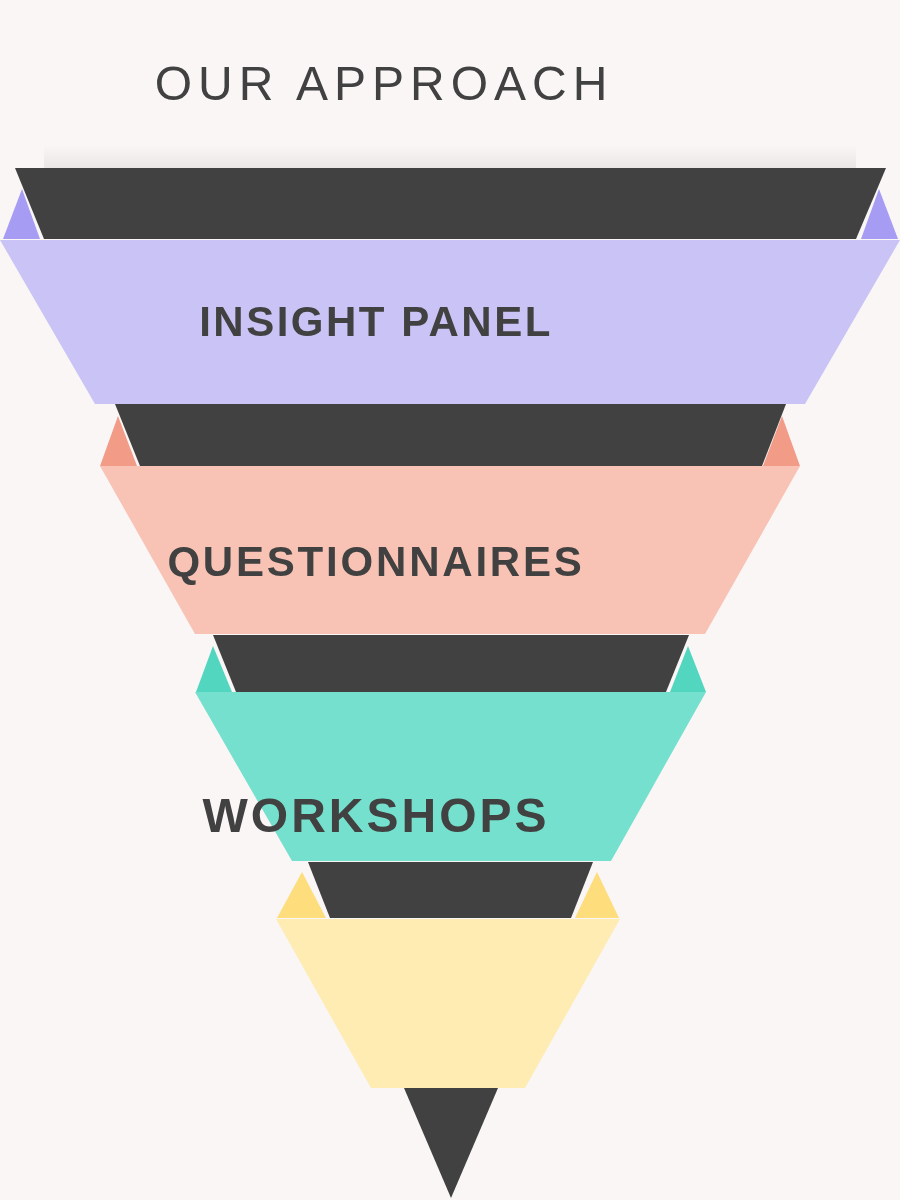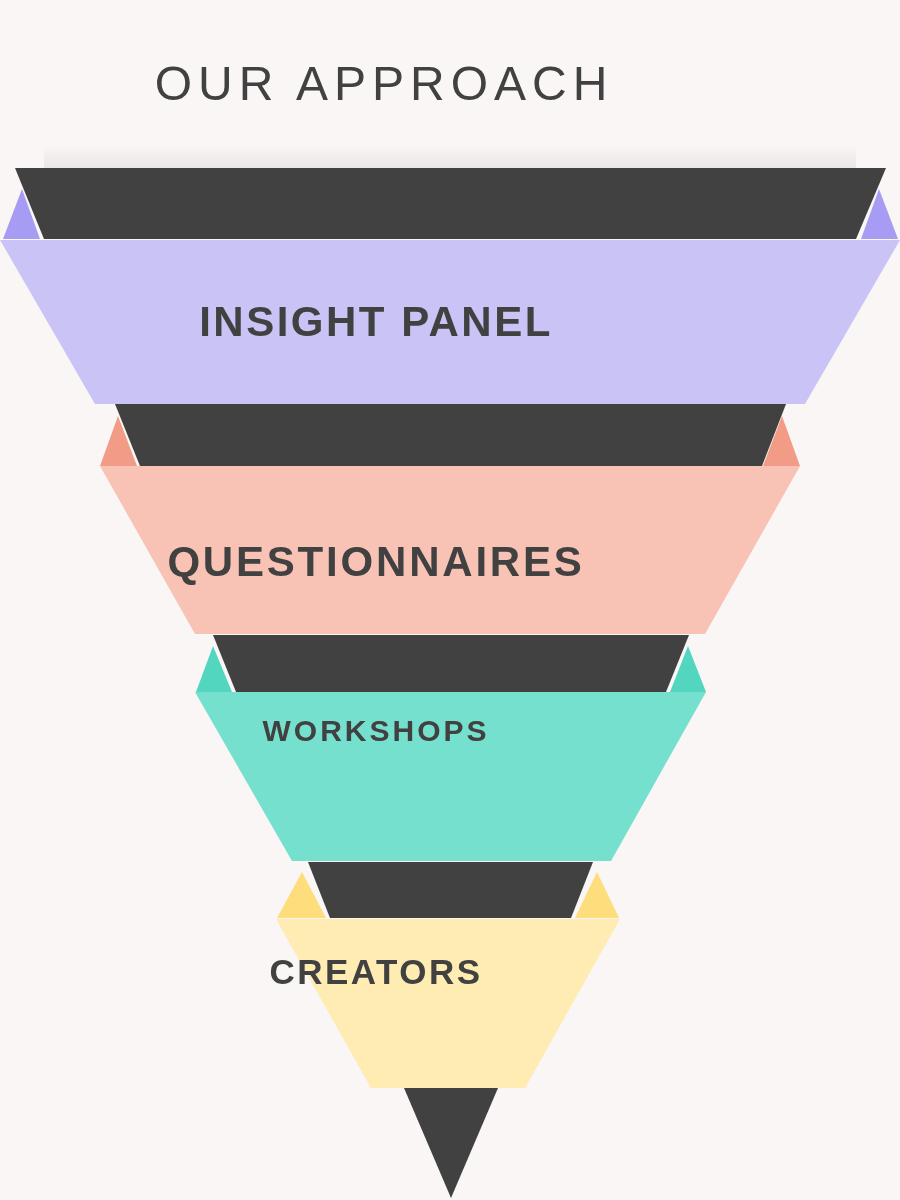--- a/index.html
+++ b/index.html
@@ -26,21 +26,21 @@
       position: absolute;
       left: 0; width: 738px;
       text-align: center;
       font-weight: bold;
       color: #414141;
       white-space: nowrap;
       margin-left: 7px;
     }
     .label-1 { top: 297px; font-size: 42px; letter-spacing: 2.5px; line-height: 50px; }
     .label-2 { top: 537px; font-size: 42px; letter-spacing: 2.8px; line-height: 50px; }
-    .label-3 { top: 706px; font-size: 30px; letter-spacing: 3px; line-height: 50px; }
+    .label-3 { top: 791px; font-size: 48px; letter-spacing: 3px; line-height: 50px; }
     .label-4 { top: 955px; font-size: 35px; letter-spacing: 2.5px; line-height: 34px; white-space: normal; }
     .label-4 span { display: block; }
   </style>
 </head>
 <body>
 
 <h1 class="title">OUR APPROACH</h1>
 
 <svg class="funnel" width="900" height="1200" viewBox="0 0 900 1200" xmlns="http://www.w3.org/2000/svg">
   <defs>
@@ -72,14 +72,13 @@
   <polygon points="575,918 597,872 619,918" fill="#fedd7c"></polygon>
   <polygon points="276,919 620,919 525,1088 371,1088" fill="#feecb3"></polygon>
 
   <polygon points="404,1088 498,1088 451,1198" fill="#414141"></polygon>
 </svg>
 
 <div class="label label-1">INSIGHT PANEL</div>
 <div class="label label-2">QUESTIONNAIRES</div>
 <div class="label label-3">WORKSHOPS</div>
 <div class="label label-4">
-  <span>CREATORS</span>
 </div>
 
 </body></html>

